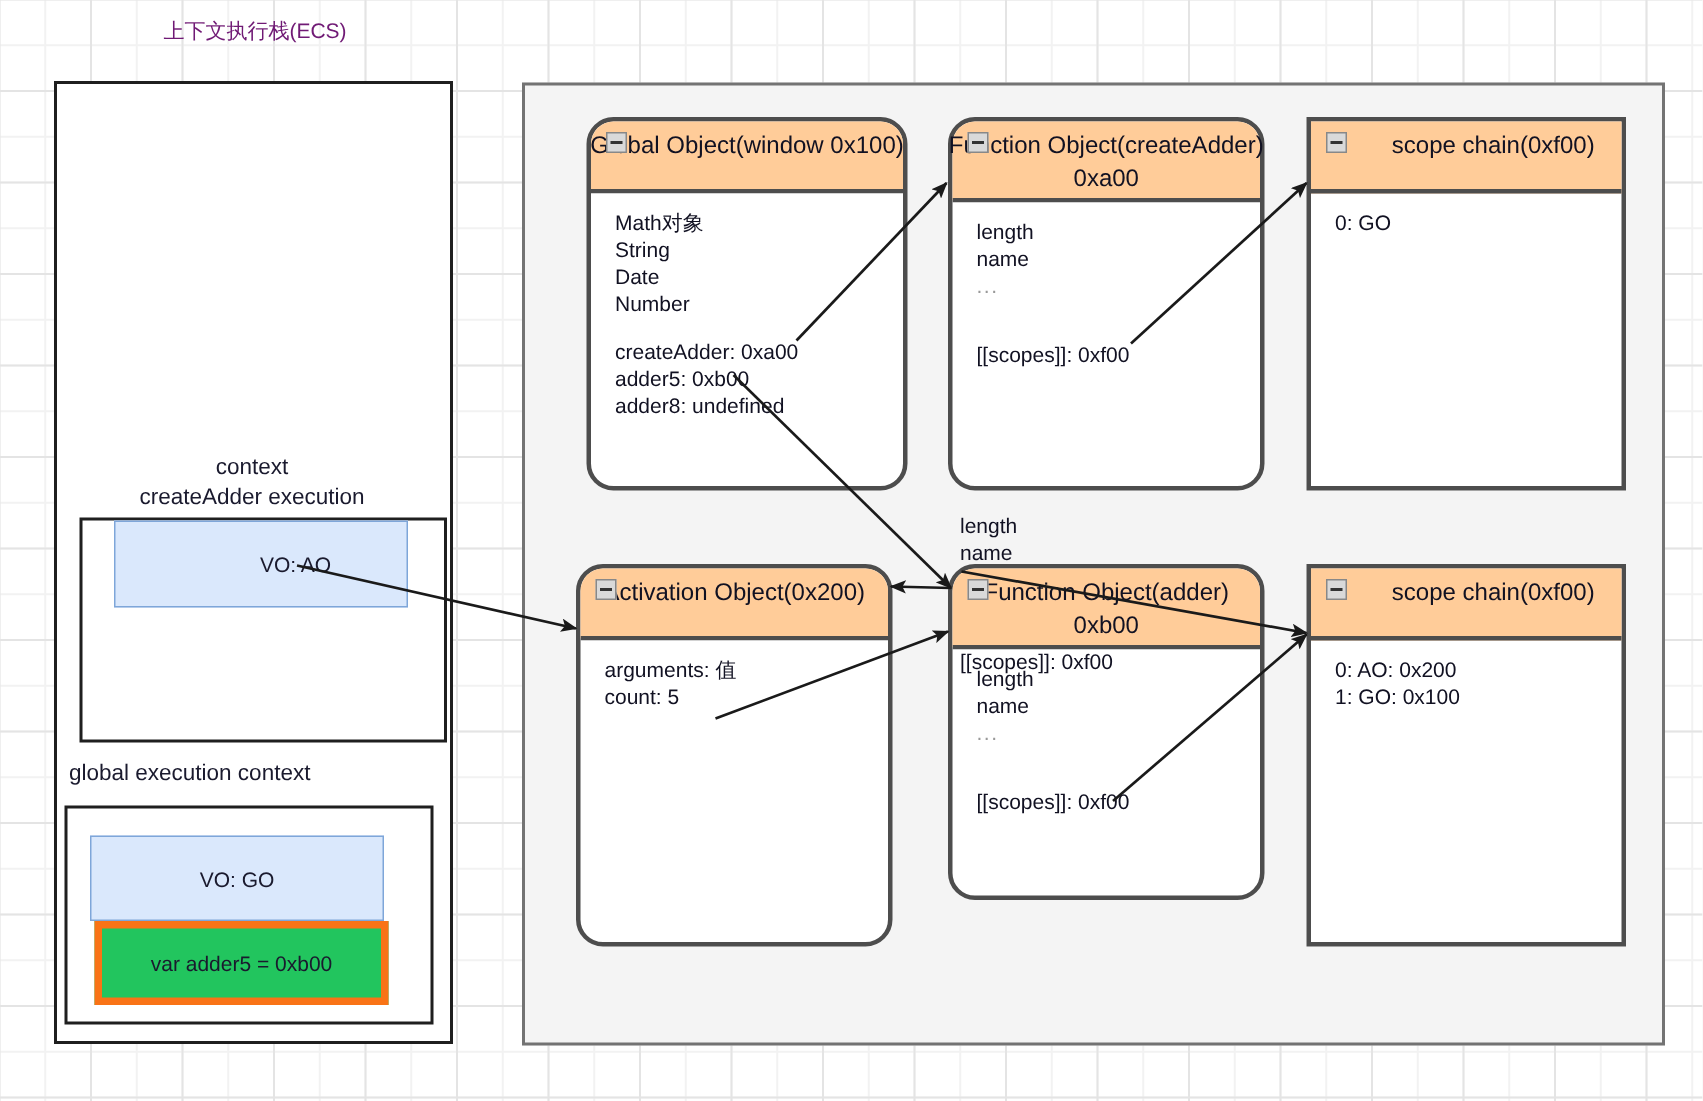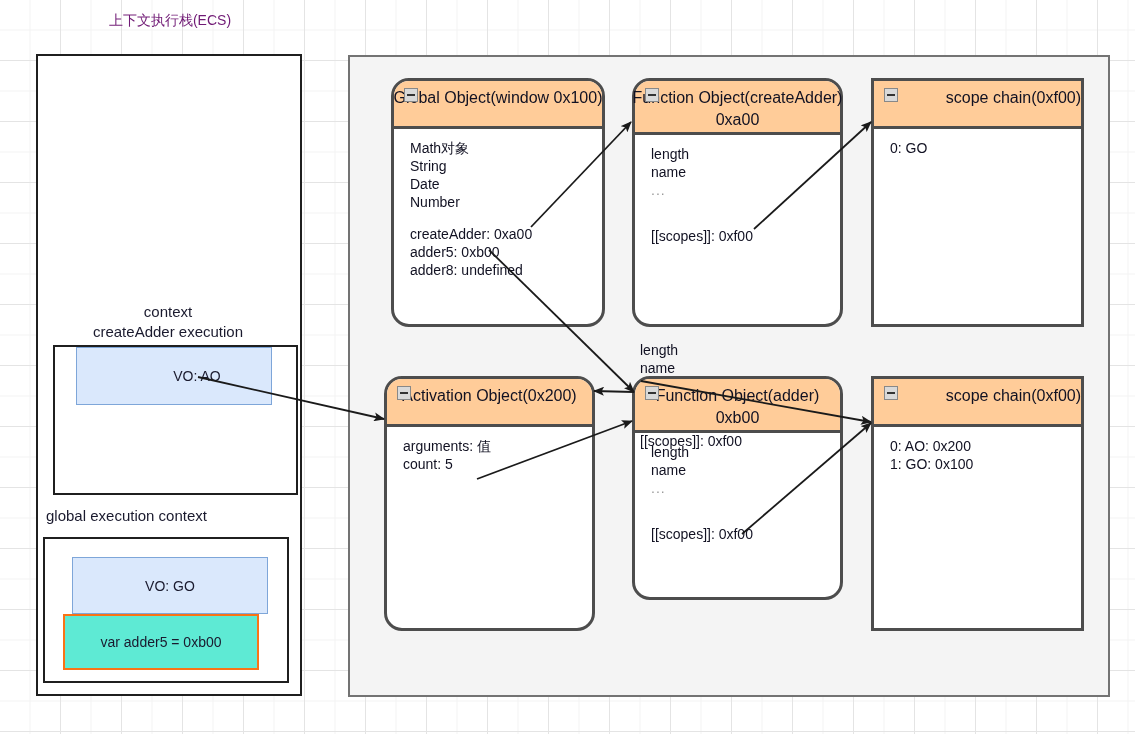--- a/index.html
+++ b/index.html
@@ -81,34 +81,34 @@
   #gec-frame {
     position: absolute;
     left: 43px; top: 537px;
     width: 246px; height: 146px;
     background: #ffffff;
     border: 2px solid #1f1f1f;
     box-sizing: border-box;
   }
   #gec-vo {
     position: absolute;
-    left: 72px; top: 557px;
+    left: 60px; top: 557px;
     width: 196px; height: 57px;
     background: #dae8fc;
     border: 1px solid #7ea6d9;
     box-sizing: border-box;
     display: flex; align-items: center; justify-content: center;
     font-size: 14px;
   }
   #gec-var {
     position: absolute;
     left: 63px; top: 614px;
     width: 196px; height: 56px;
-    background: #5eead4;
-    border: 2px solid #f97316;
+    background: #22c55e;
+    border: 5px solid #f97316;
     box-sizing: border-box;
     display: flex; align-items: center; justify-content: center;
     font-size: 14px;
   }
 
   
   #heap-panel {
     position: absolute;
     left: 348px; top: 55px;
     width: 762px; height: 642px;
@@ -144,21 +144,21 @@
     top: 6px;
     text-align: center;
     font-size: 16px;
     line-height: 22px;
     color: #111122;
     white-space: nowrap;
     pointer-events: none;
   }
   .obj .title.left {
     left: 36px; right: 0;
-    text-align: right;
+    text-align: center;
   }
   .obj .collapse {
     position: absolute;
     left: 10px; top: 7px;
     width: 14px; height: 14px;
     background: #d9d9d9;
     border: 1px solid #888;
     box-sizing: border-box;
     display: flex; align-items: center; justify-content: center;
     z-index: 3;

